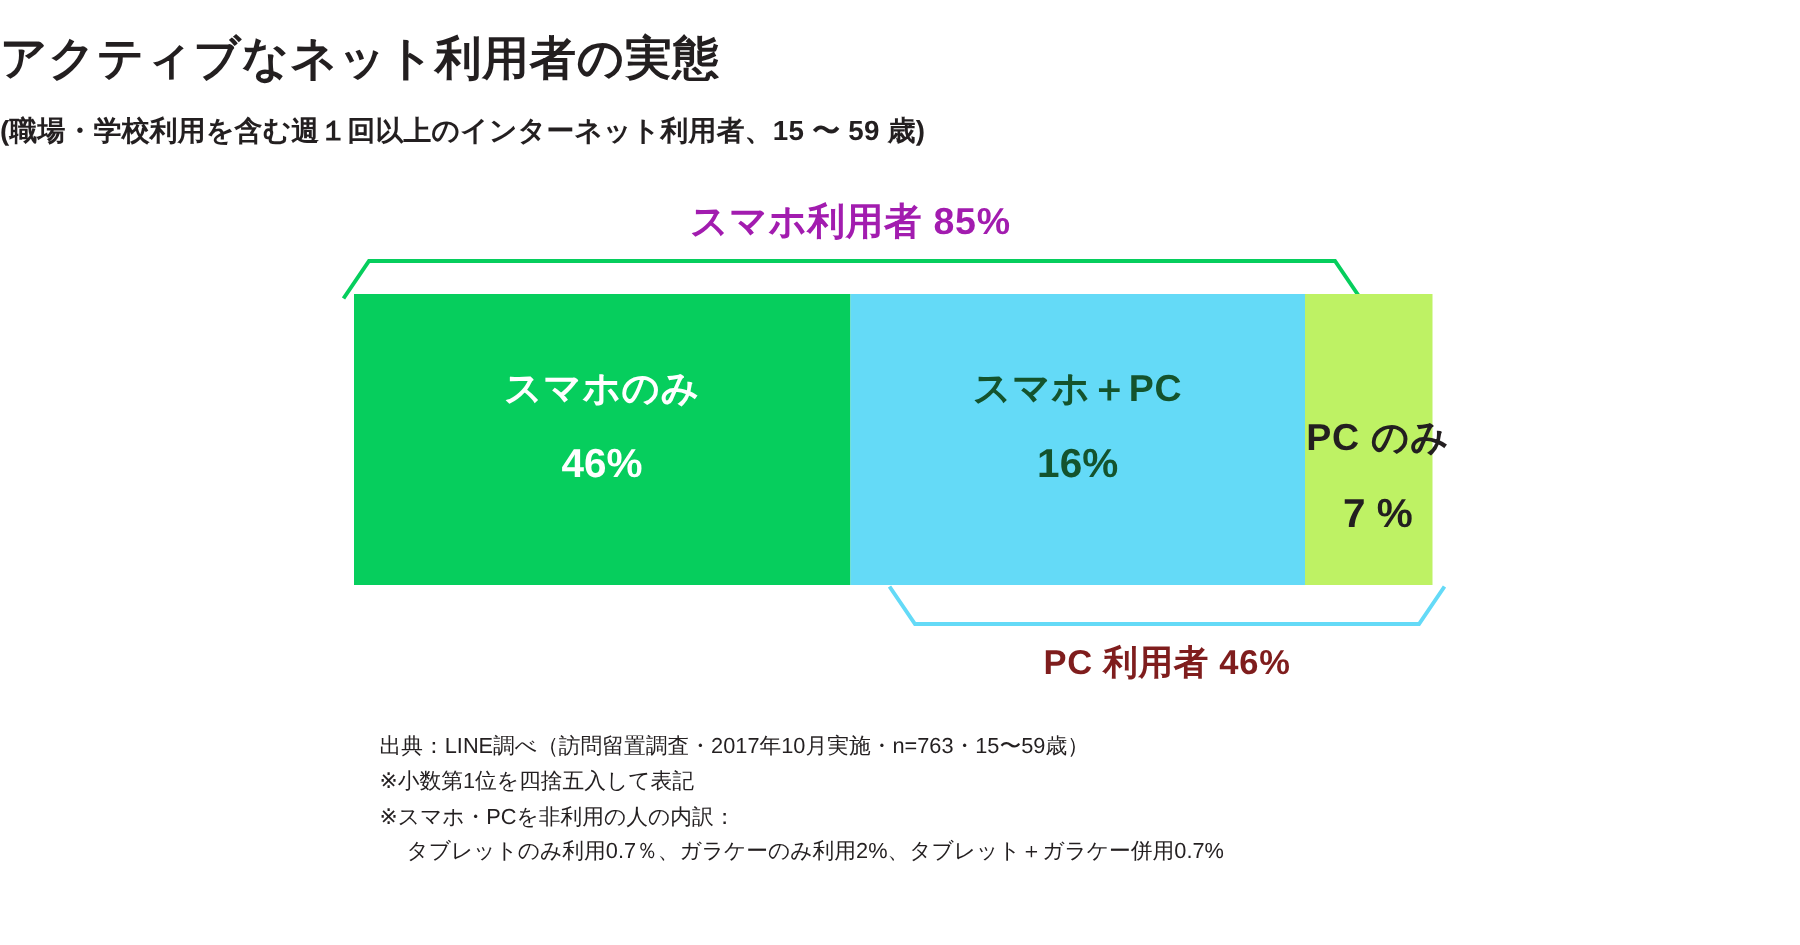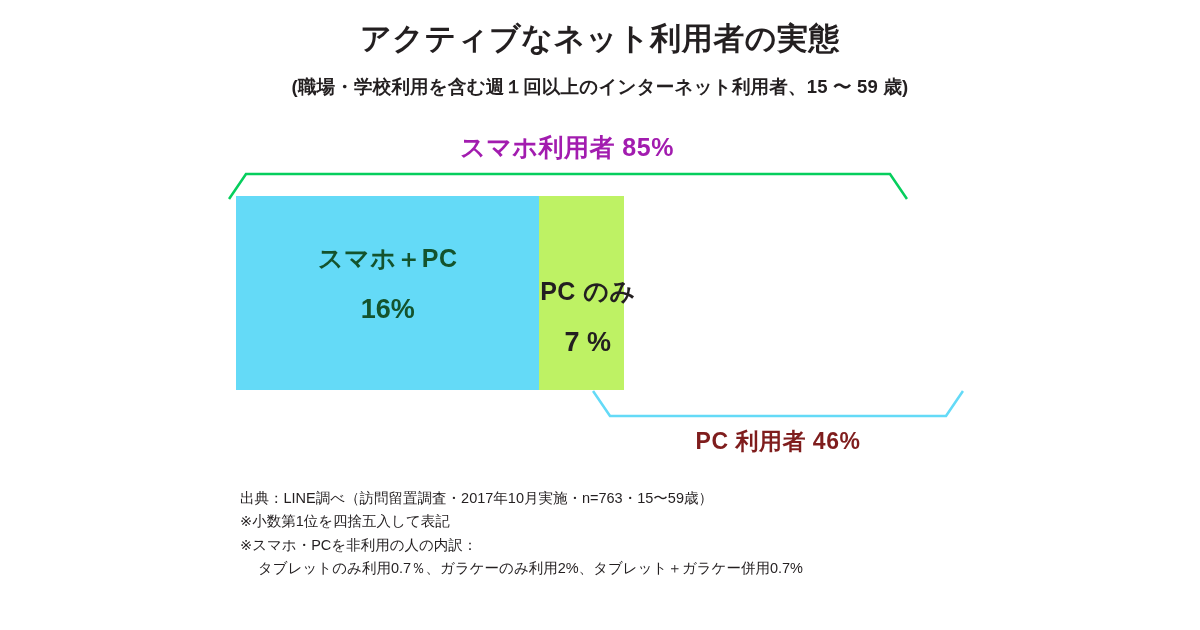--- a/index.html
+++ b/index.html
@@ -15,21 +15,20 @@
     overflow: hidden;
     position: relative;
   }
 
   
   .header {
     position: absolute;
     top: 0;
     left: 0;
     width: 1200px;
-    text-align: center;
   }
   .title {
     margin: 0;
     padding-top: 20px;
     font-size: 31px;
     font-weight: bold;
     letter-spacing: 0.5px;
     color: #231f20;
     line-height: 1.2;
   }
@@ -127,21 +126,21 @@
     white-space: nowrap;
   }
   .seg-a .seg-name, .seg-a .seg-value { color: #ffffff; }
   .seg-b .seg-name, .seg-b .seg-value { color: #14532d; }
   .seg-c .seg-name, .seg-c .seg-value { color: #231f20; }
   .seg-c .seg-name, .seg-c .seg-value { transform: translateX(6px); }
 
   
   .notes {
     position: absolute;
-    left: 240px;
+    left: 253px;
     top: 487px;
     font-size: 14.5px;
     line-height: 1.62;
     color: #231f20;
     letter-spacing: 0px;
   }
   .note-line { white-space: nowrap; }
   .note-indent { padding-left: 18px; }
 </style>
 </head>
@@ -154,20 +153,24 @@
 
 <div class="chart">
 
   <div class="top-label">スマホ利用者 85%</div>
 
   <svg class="bracket-top" viewBox="0 0 680 32">
     <polyline points="1,31 18,6 662,6 679,31" fill="none" stroke="#06ce5d" stroke-width="2.6" stroke-linejoin="miter" stroke-linecap="butt"></polyline>
   </svg>
 
   <div class="bar">
+    <div class="seg seg-a" style="width:46%">
+      <div class="seg-name">スマホのみ</div>
+      <div class="seg-value">46%</div>
+    </div>
     <div class="seg seg-b" style="width:42.2%">
       <div class="seg-name">スマホ＋PC</div>
       <div class="seg-value">16%</div>
     </div>
     <div class="seg seg-c" style="width:11.8%">
       <div class="seg-name">PC のみ</div>
       <div class="seg-value">7 %</div>
     </div>
   </div>
 

